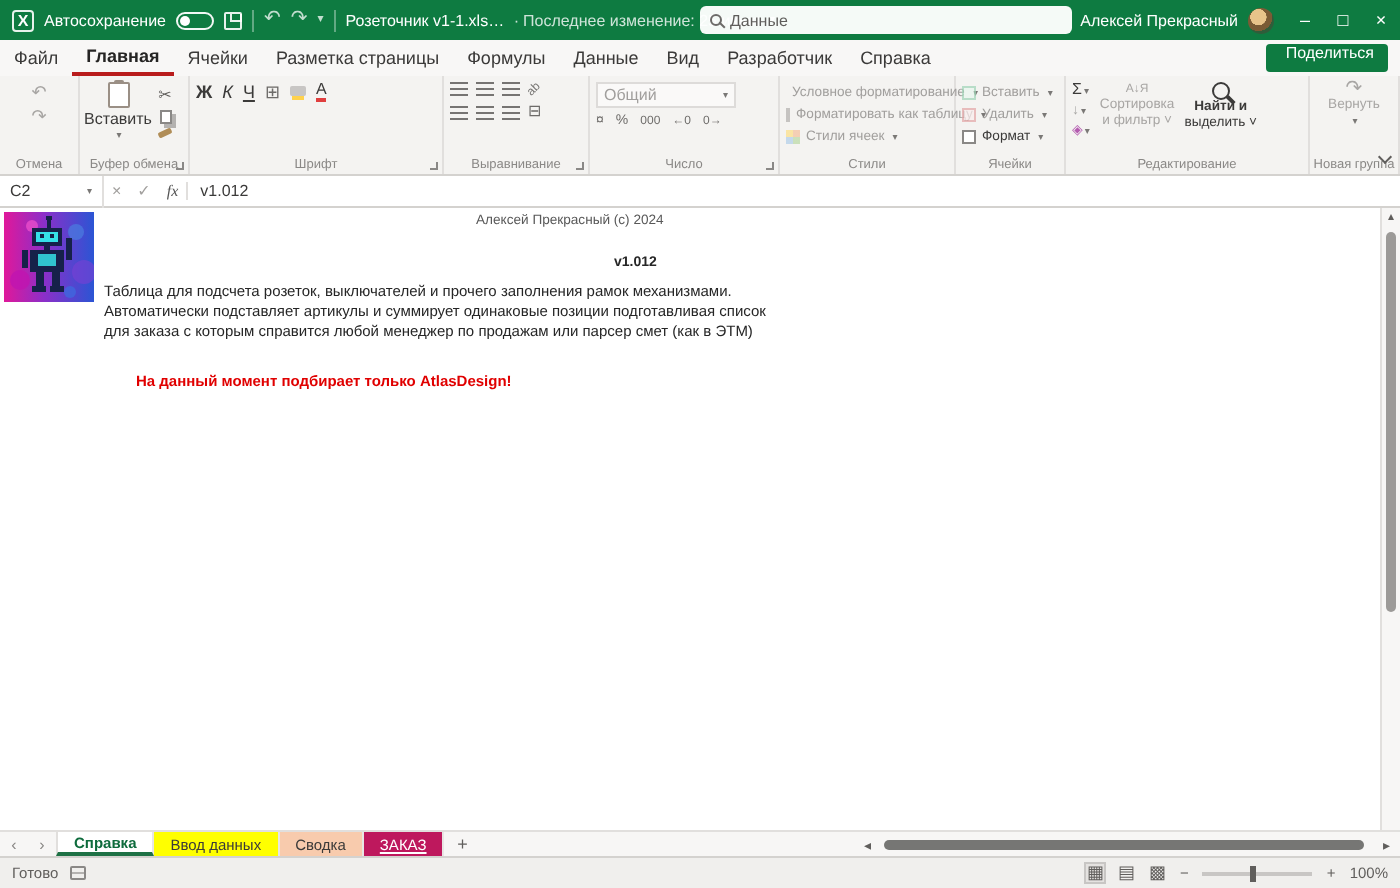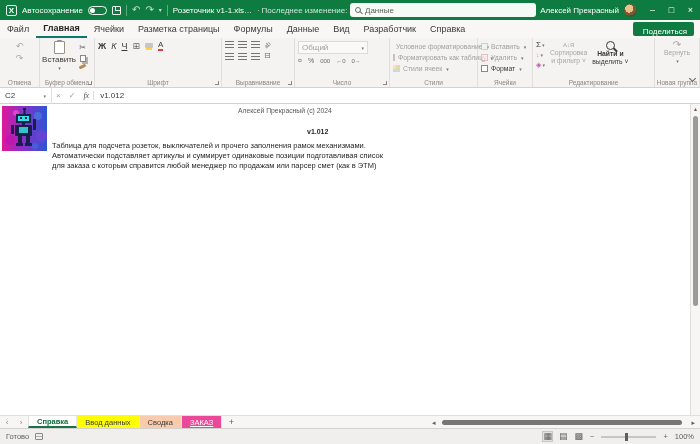--- a/index.html
+++ b/index.html
@@ -25,23 +25,23 @@
   .mag:after{content:"";position:absolute;width:4px;height:1px;background:#6d6b69;transform:rotate(45deg);right:-3px;bottom:-1px;}
   .tb-right{position:absolute;right:0;top:0;height:20px;display:flex;align-items:center;}
   .avatar{width:13px;height:13px;border-radius:50%;margin:0 6px 0 5px;
     background:radial-gradient(circle at 40% 35%,#e8c48a 0 35%,#7a5b35 36% 60%,#2f5d3a 61%);}
   .winbtn{width:19px;height:20px;display:flex;align-items:center;justify-content:center;font-size:9px;color:#fff;}
 
   
   .tabrow{height:18px;background:#f8f7f6;display:flex;align-items:stretch;position:relative;
     font-size:9px;color:#3b3a39;}
   .rtab{padding:0 7px;display:flex;align-items:center;}
-  .rtab.active{font-weight:bold;color:#252423;border-bottom:2px solid #0f766e;}
+  .rtab.active{font-weight:bold;color:#252423;border-bottom:2px solid #b91c1c;}
   .sharebtn{position:absolute;right:6px;top:2px;height:14px;background:#0e7b41;border-radius:2px;
-    color:#fff;font-size:8px;display:flex;align-items:flex-end;gap:3px;padding:0 7px;}
+    color:#fff;font-size:8px;display:flex;align-items:flex-start;gap:3px;padding:0 7px;}
   .share-ic .h{width:3px;height:3px;border-radius:50%;background:#fff;margin:0 auto 1px;}
   .share-ic .b{width:6px;height:3px;border-radius:3px 3px 0 0;background:#fff;}
 
   
   .ribbon{height:50px;background:#f4f3f1;border-bottom:1px solid #d4d2cf;display:flex;
     font-size:8px;color:#3b3a39;position:relative;}
   .rgroup{position:relative;border-right:1px solid #e1dfdd;padding:3px 3px 11px;flex:0 0 auto;}
   .glabel{position:absolute;bottom:1px;left:0;right:0;text-align:center;font-size:6.5px;color:#8a8886;}
   .dlg{position:absolute;right:2px;bottom:2px;width:4px;height:4px;
     border-right:1px solid #8a8886;border-bottom:1px solid #8a8886;}
@@ -97,21 +97,21 @@
   .vs-thumb{position:absolute;left:2px;top:12px;width:5px;height:190px;background:#9c9a98;border-radius:3px;}
 
   
   .sheetbar{height:13px;background:#f7f6f5;border-top:1px solid #e1dfdd;display:flex;align-items:stretch;
     font-size:7.5px;color:#3b3a39;position:relative;}
   .snav{width:14px;display:flex;align-items:center;justify-content:center;color:#8a8886;font-size:8px;}
   .stab{padding:0 8px;display:flex;align-items:center;border-right:1px solid #e8e6e4;}
   .stab.active{background:#fff;color:#0e6b3c;font-weight:bold;border-bottom:2px solid #1e7145;border-left:1px solid #e1dfdd;}
   .st-yellow{background:#ffff00;color:#3b3a39;}
   .st-peach{background:#f8cbad;color:#3b3a39;}
-  .st-red{background:#ec4899;color:#fff;text-decoration:underline;}
+  .st-red{background:#be185d;color:#fff;text-decoration:underline;}
   .addsheet{width:18px;display:flex;align-items:center;justify-content:center;color:#605e5c;font-size:9px;}
   .hs-l{position:absolute;left:432px;top:3px;font-size:7px;color:#605e5c;}
   .hs-thumb{position:absolute;left:442px;top:4px;width:240px;height:5px;background:#767674;border-radius:3px;}
   .hs-r{position:absolute;right:5px;top:3px;font-size:7px;color:#605e5c;}
 
   
   .statusbar{height:16px;background:#f0efed;border-top:1px solid #d4d2cf;display:flex;align-items:center;
     font-size:7.5px;color:#605e5c;padding:0 6px;}
   .macro{width:8px;height:7px;border:1px solid #8a8886;border-radius:1px;margin-left:6px;
     background:linear-gradient(to bottom,transparent 2px,#b4b2b0 2px,#b4b2b0 3px,transparent 3px);}
@@ -357,20 +357,21 @@
     <rect x="23" y="37" width="7" height="3" fill="#16214a"></rect>
   </svg>
 
   <div class="copyright">Алексей Прекрасный (с) 2024</div>
   <div class="ver">v1.012</div>
   <div class="desc">
     <div>Таблица для подсчета розеток, выключателей и прочего заполнения рамок механизмами.</div>
     <div>Автоматически подставляет артикулы и суммирует одинаковые позиции подготавливая список</div>
     <div>для заказа с которым справится любой менеджер по продажам или парсер смет (как в ЭТМ)</div>
   </div>
+  <div class="warn">На данный момент подбирает только AtlasDesign!</div>
 
   <div class="vscroll">
     <div class="vs-up">▴</div>
     <div class="vs-thumb"></div>
   </div>
 </div>
 
 <div class="sheetbar">
   <div class="snav">‹</div>
   <div class="snav">›</div>

